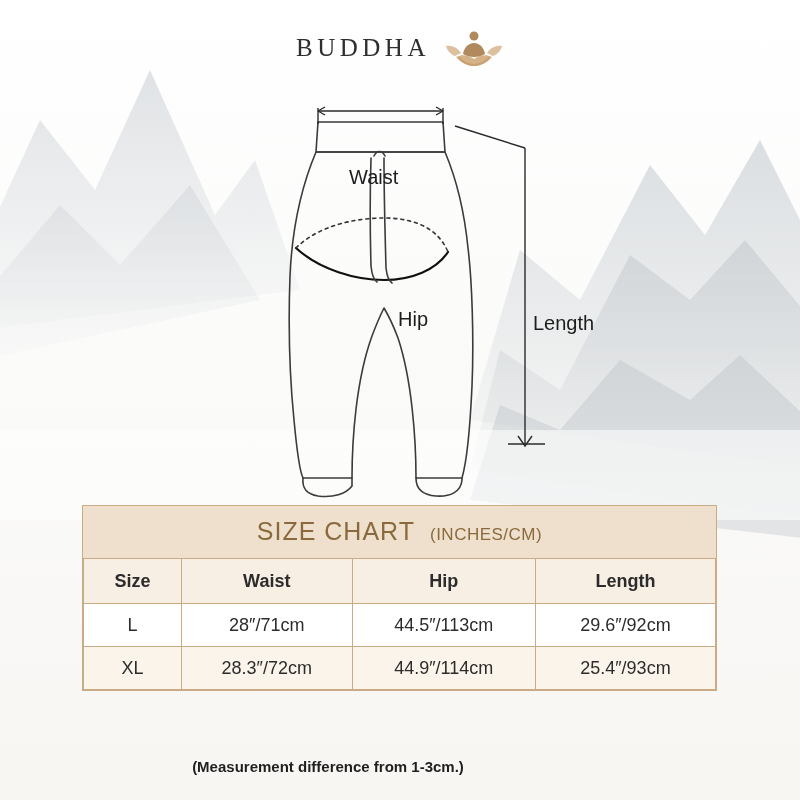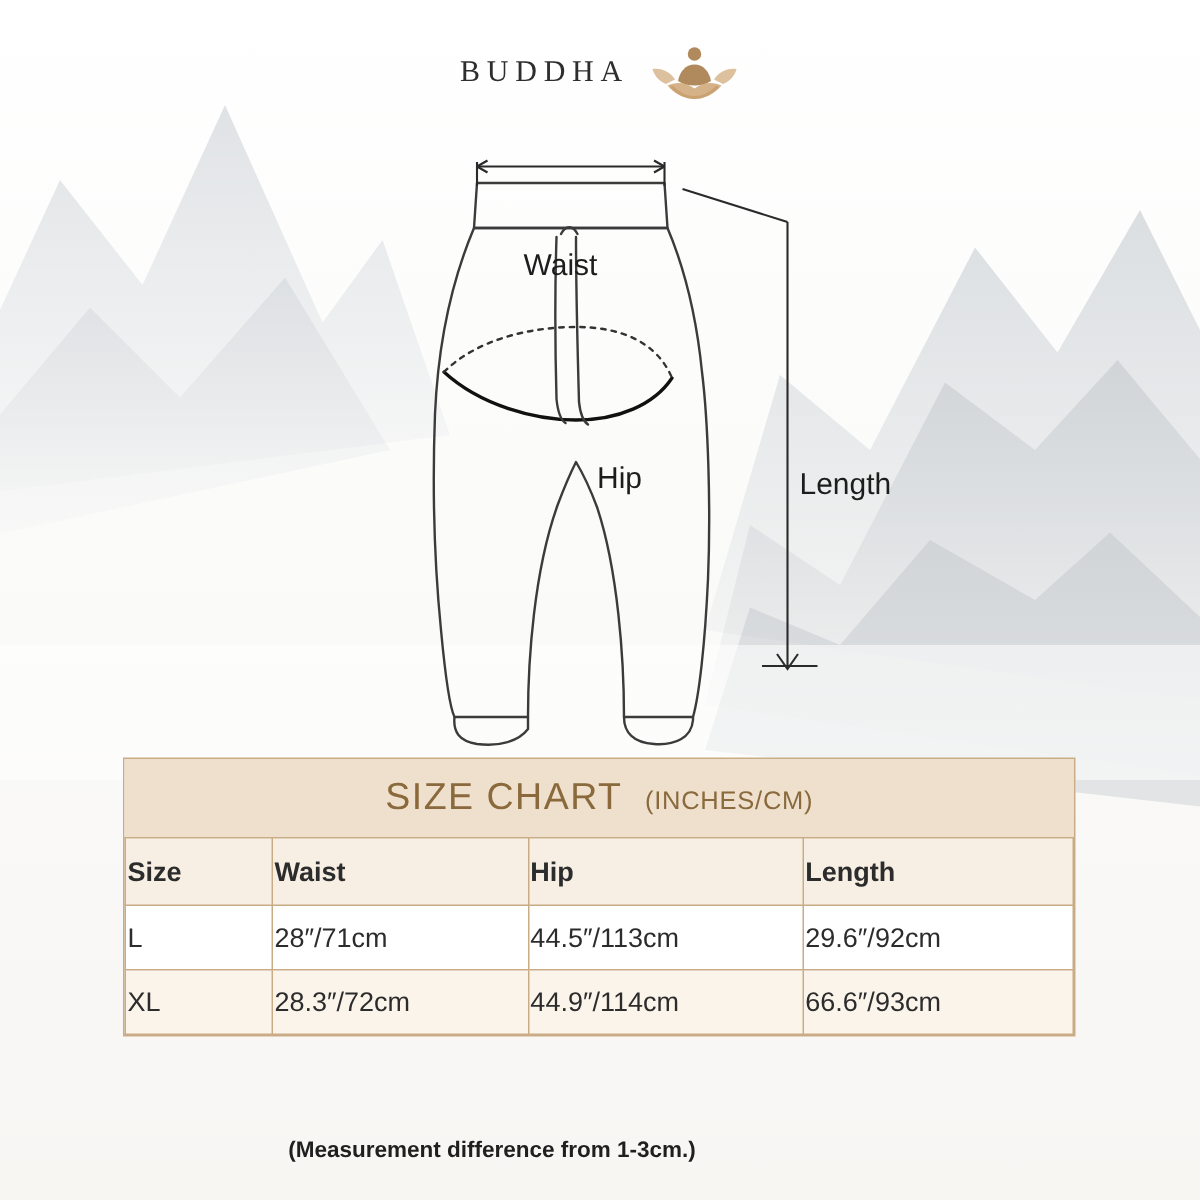--- a/index.html
+++ b/index.html
@@ -37,21 +37,21 @@
     left: 0;
     width: 800px;
     height: 60px;
     display: flex;
     align-items: center;
     justify-content: center;
     gap: 14px;
   }
   .brand-text {
     font-family: "Liberation Serif", serif;
-    font-size: 20px;
+    font-size: 25px;
     letter-spacing: 4.5px;
     color: #2e2e2e;
     font-weight: 400;
     white-space: nowrap;
   }
   .brand-logo {
     width: 60px;
     height: 48px;
     display: block;
   }
@@ -100,21 +100,21 @@
     margin-left: 15px;
   }
   table.size-table {
     width: 100%;
     border-collapse: collapse;
     table-layout: fixed;
   }
   table.size-table th,
   table.size-table td {
     border: 1px solid #c9ab85;
-    text-align: left;
+    text-align: center;
     height: 40px;
     font-size: 18px;
     color: #2c2c2c;
     font-weight: normal;
     font-family: "Liberation Sans", sans-serif;
   }
   table.size-table thead th {
     background: #f7efe4;
     font-weight: bold;
     font-size: 18px;
@@ -265,21 +265,21 @@
         <tr>
           <td>L</td>
           <td>28″/71cm</td>
           <td>44.5″/113cm</td>
           <td>29.6″/92cm</td>
         </tr>
         <tr>
           <td>XL</td>
           <td>28.3″/72cm</td>
           <td>44.9″/114cm</td>
-          <td>66.6″/93cm</td>
+          <td>25.4″/93cm</td>
         </tr>
       </tbody>
     </table>
   </div>
 
   <div class="note">(Measurement difference from 1-3cm.)</div>
 
 </div>
 
 </body></html>

